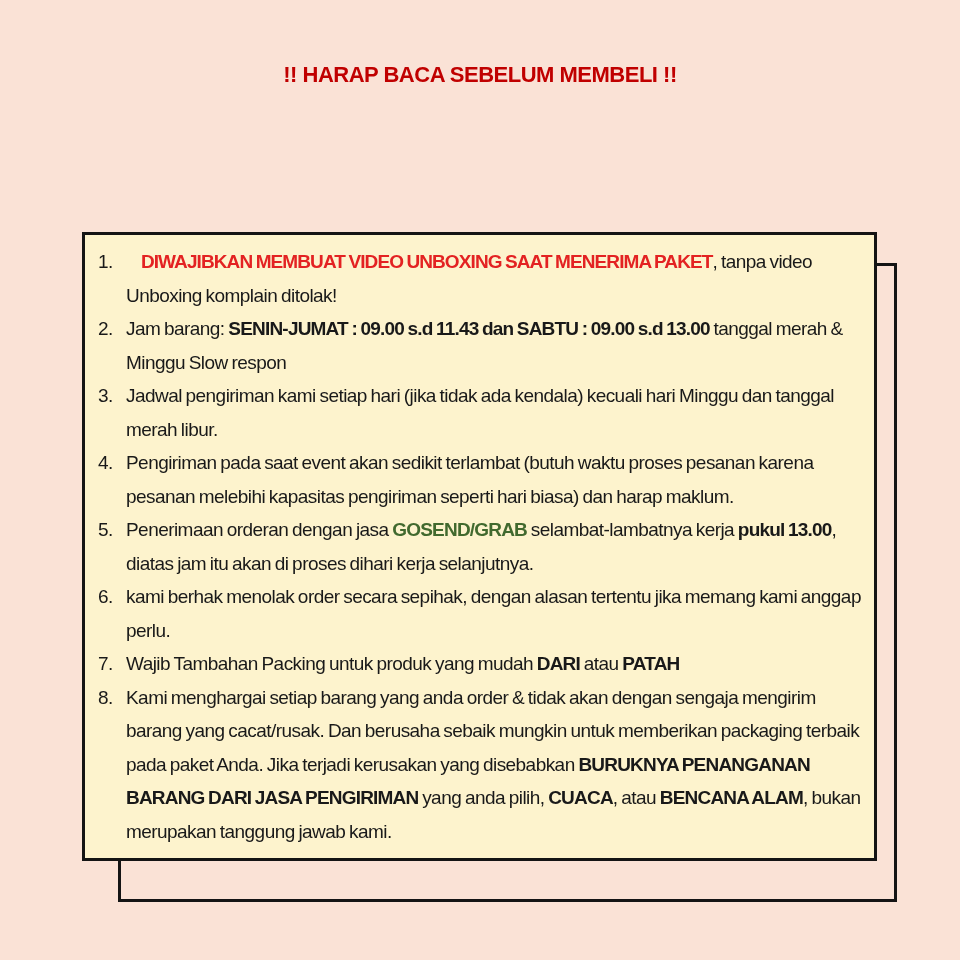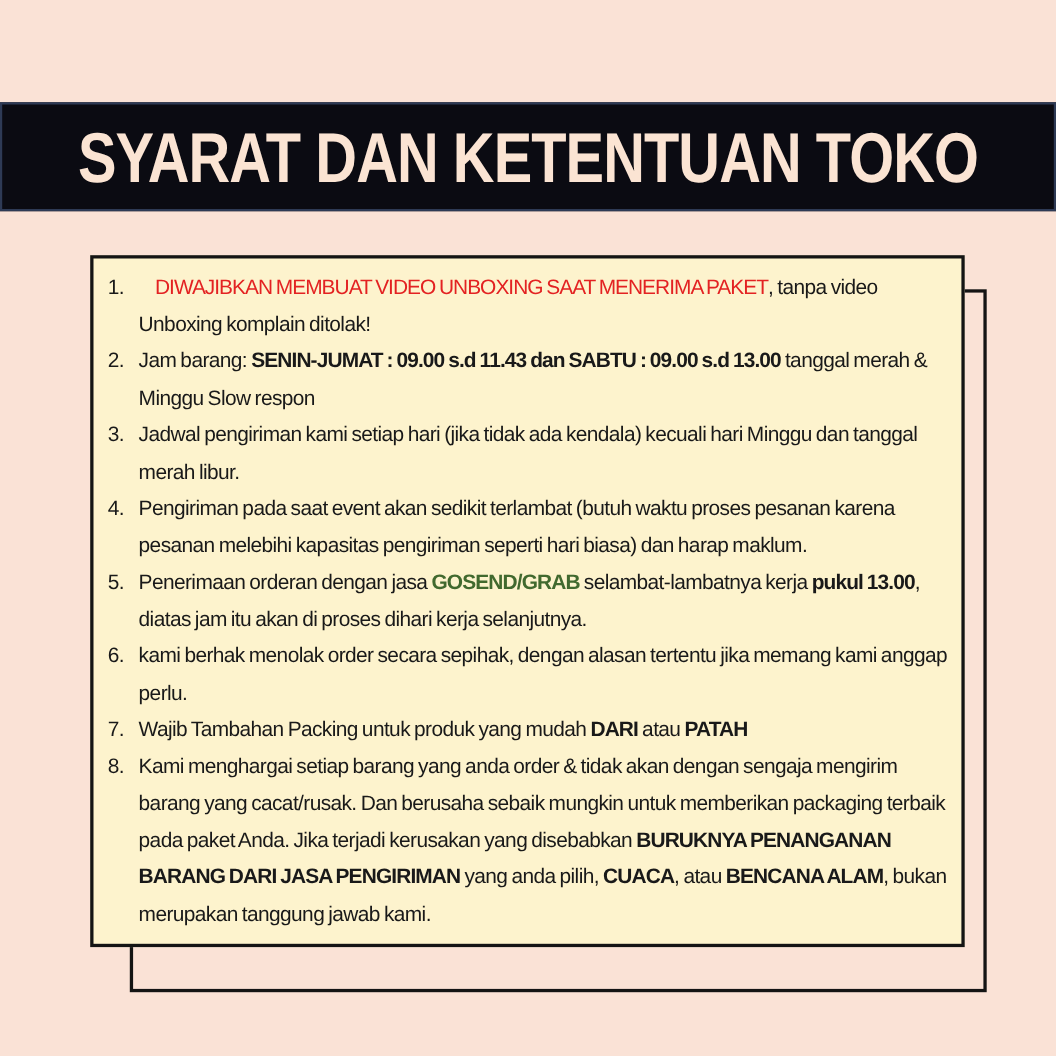--- a/index.html
+++ b/index.html
@@ -71,34 +71,30 @@
     font-size:19px;
     line-height:33.5px;
     color:var(--text);
     letter-spacing:-0.55px;
     word-spacing:-1px;
   }
   .num{flex:0 0 28px;width:28px;}
   .txt{flex:1;}
   .seg-n{font-weight:400;}
   .seg-b{font-weight:700;letter-spacing:-0.8px;}
-  .seg-rb{font-weight:400;letter-spacing:-0.9px;color:var(--item-red);}
+  .seg-rb{font-weight:700;letter-spacing:-0.9px;color:var(--item-red);}
   .seg-gb{font-weight:700;letter-spacing:-0.8px;color:var(--green);margin-top:16px;}
 </style>
 </head>
 <body>
 
 <div class="poster">
 
+  <div class="warning">!! HARAP BACA SEBELUM MEMBELI !!</div>
 
-  <div class="banner">
-    <h1>
-      <span class="title-inner">SYARAT DAN KETENTUAN TOKO</span>
-    </h1>
-  </div>
 
   <div class="shadow-rect"></div>
 
   <div class="terms-box">
     <ol class="terms-list">
         <li>
           <span class="num">1.</span>
           <span class="txt"><span class="seg-n">&nbsp;&nbsp;&nbsp;&nbsp;</span><span class="seg-rb">DIWAJIBKAN MEMBUAT VIDEO UNBOXING SAAT MENERIMA PAKET</span><span class="seg-n">, tanpa video Unboxing komplain ditolak!</span></span>
         </li>
         <li>

